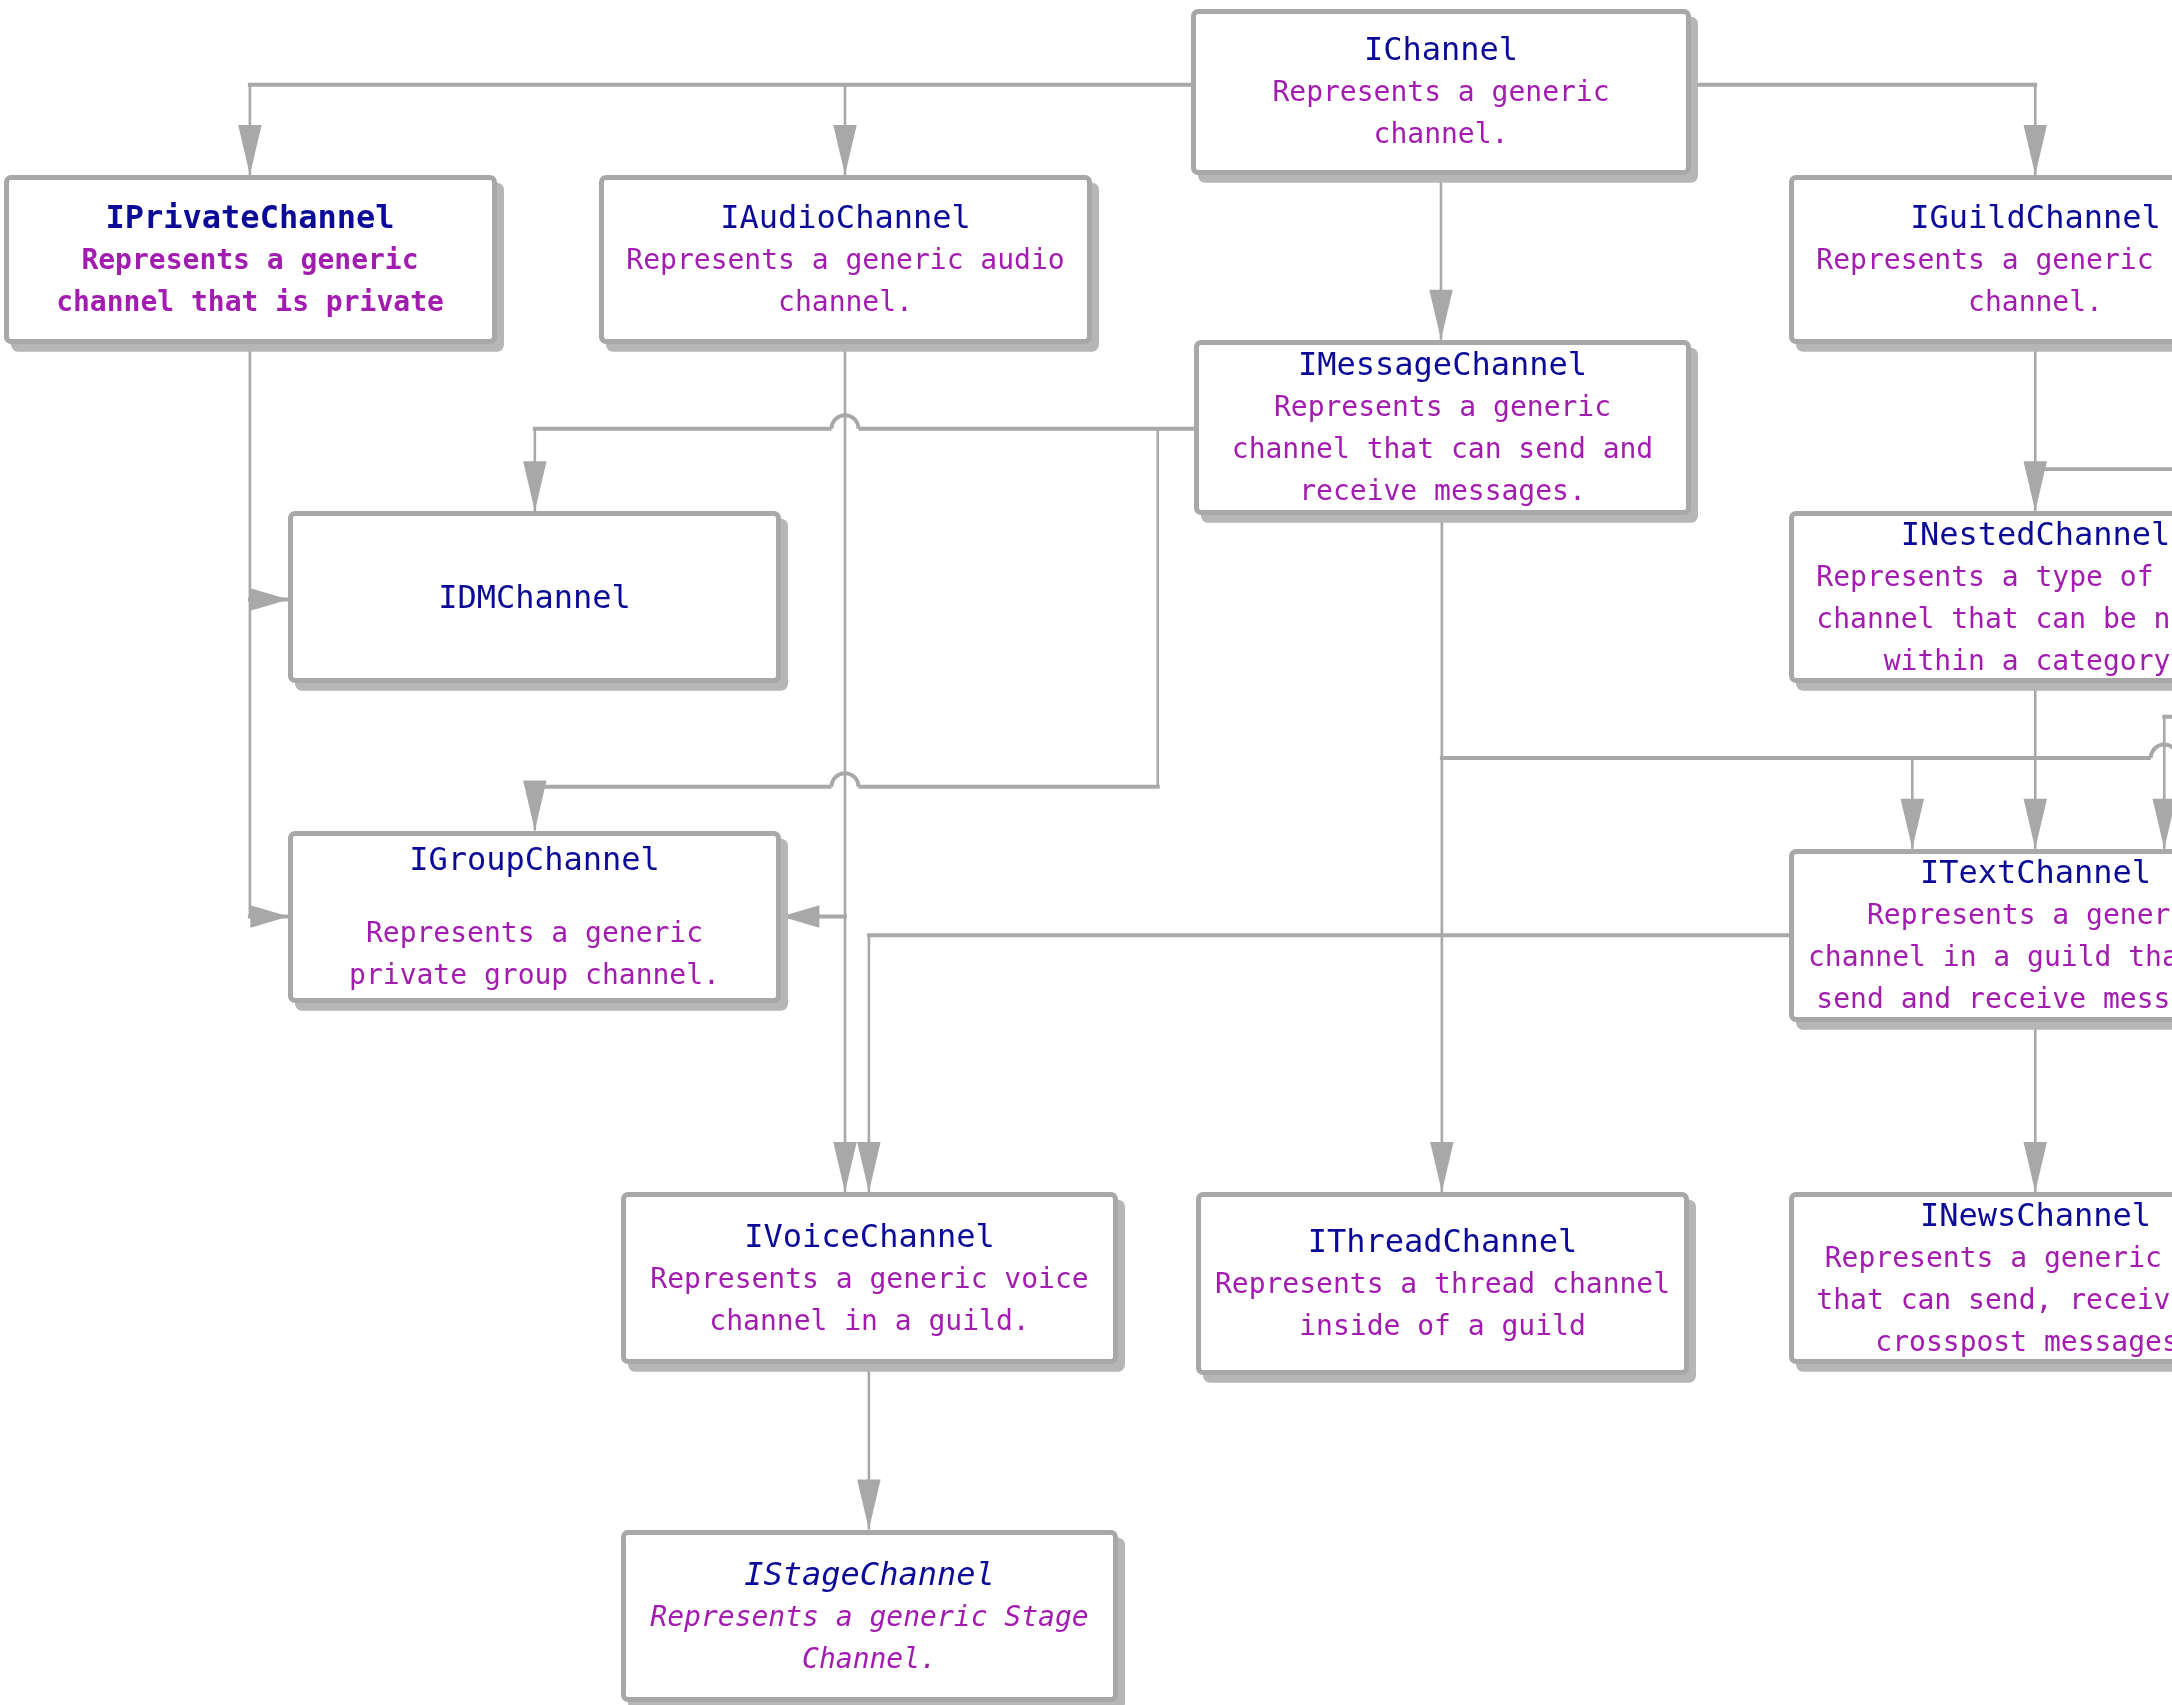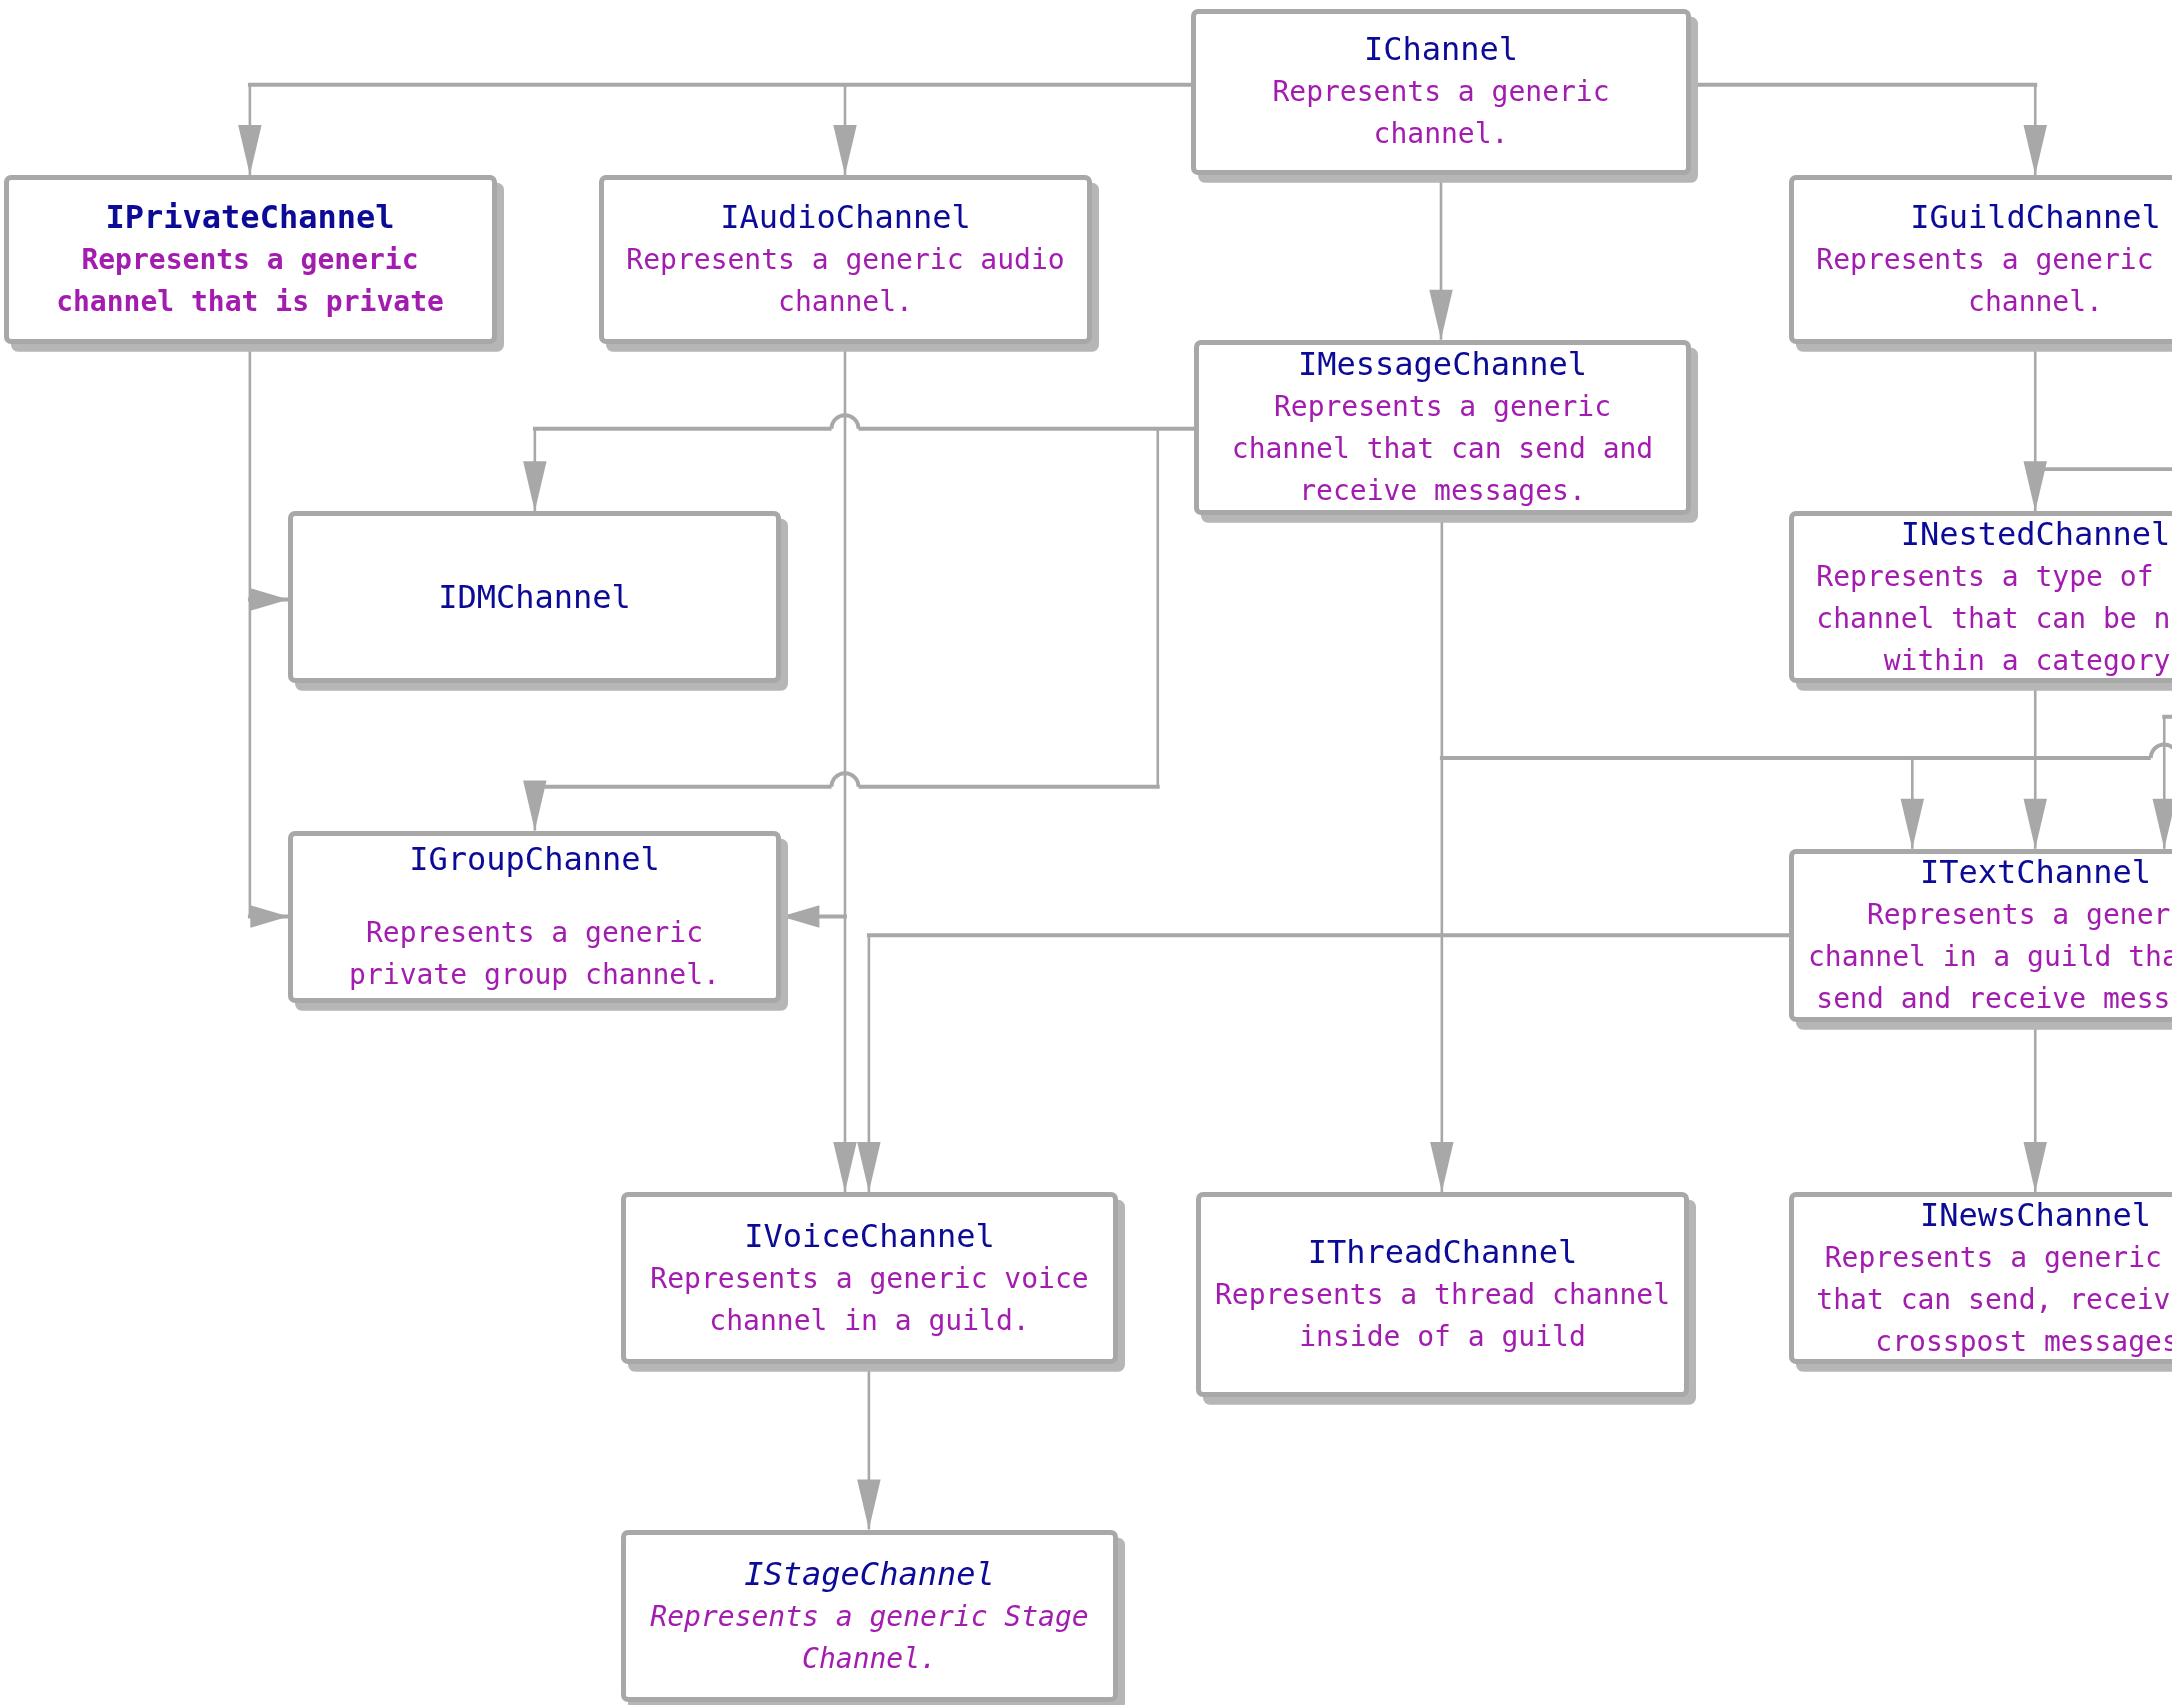--- a/index.html
+++ b/index.html
@@ -154,21 +154,21 @@
         <div class="node-title">ITextChannel</div>
         <div class="node-desc">Represents a generic
 channel in a guild that can
 send and receive messages.</div>
       </div>
       <div class="node" style="left: 621px; top: 1192px; width: 497px; height: 172px;">
         <div class="node-title">IVoiceChannel</div>
         <div class="node-desc">Represents a generic voice
 channel in a guild.</div>
       </div>
-      <div class="node" style="left: 1196px; top: 1192px; width: 493px; height: 205px;">
+      <div class="node" style="left: 1196px; top: 1192px; width: 493px; height: 183px;">
         <div class="node-title">IThreadChannel</div>
         <div class="node-desc">Represents a thread channel
 inside of a guild</div>
       </div>
       <div class="node" style="left: 1789px; top: 1192px; width: 493px; height: 172px;">
         <div class="node-title">INewsChannel</div>
         <div class="node-desc">Represents a generic news
 that can send, receive and
 crosspost messages.</div>
       </div>

